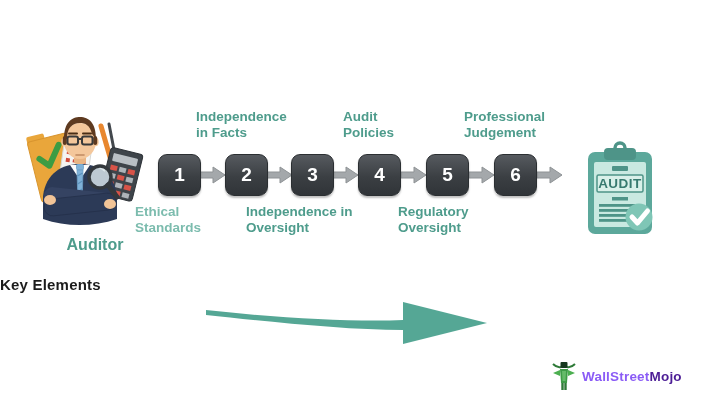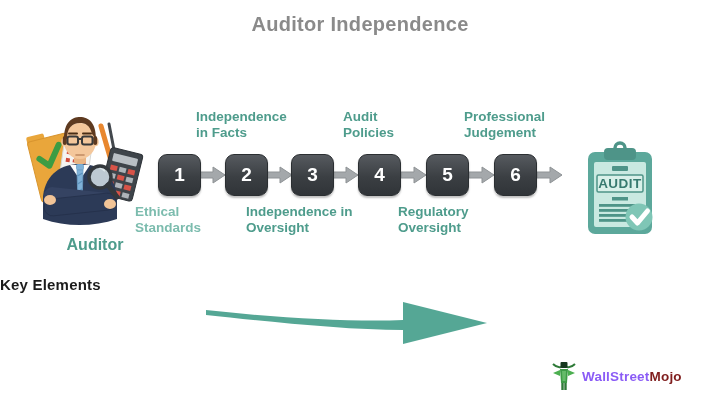--- a/index.html
+++ b/index.html
@@ -43,28 +43,27 @@
   .key-caption {
     position:absolute; top:276px; left:0; width:656px; text-align:left;
     font-size:15px; font-weight:bold; color:#1c1c1c; letter-spacing:.2px;
   }
   .big-arrow-svg { position:absolute; left:203px; top:294px; width:287px; height:54px; }
   
   .logo { position:absolute; left:552px; top:361px; display:flex; align-items:center; gap:6px; }
   .logo-icon { width:24px; height:30px; }
   .logo-text { font-size:13.5px; font-weight:bold; letter-spacing:.2px; }
   .logo-text .ws   { color:#8b5cf6; }
-  .logo-text .mojo { color:#7f1d1d;text-align:right; }
+  .logo-text .mojo { color:#4c1d95;text-align:right; }
 </style>
 </head>
 <body>
 
 <div class="canvas">
 
-  <div class="title">Auditor Independence</div>
 
   <svg class="auditor-svg" viewBox="0 0 130 118" aria-hidden="true">
 
     <g transform="rotate(-14 38 60)">
       <rect x="20" y="20" width="18" height="12" rx="2" fill="#e9a63b"></rect>
       <rect x="20" y="25" width="40" height="62" rx="3" fill="#e9a63b" stroke="#d8952f"></rect>
       <path d="M28,44 l8,9 l14,-18" stroke="#3c9c43" stroke-width="6" fill="none" stroke-linecap="round" stroke-linejoin="round"></path>
     </g>
 
     <g transform="rotate(8 60 40)">

